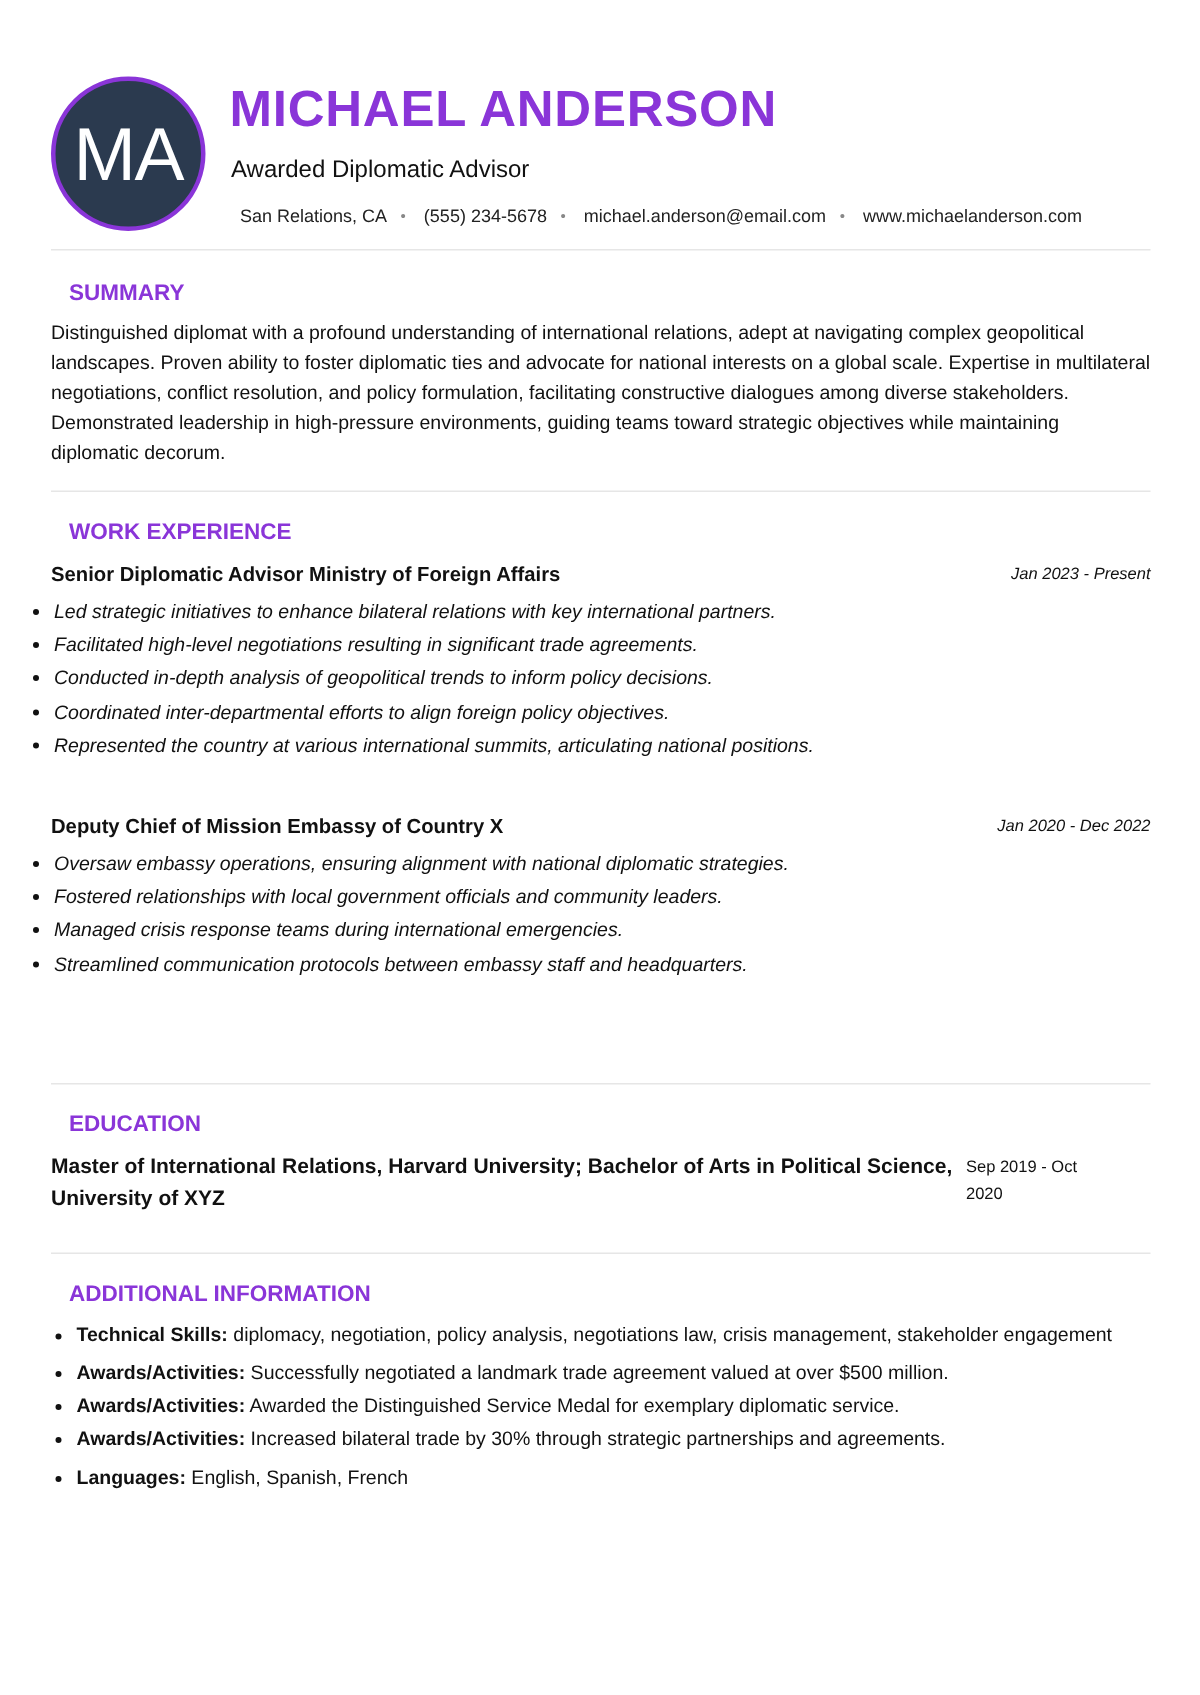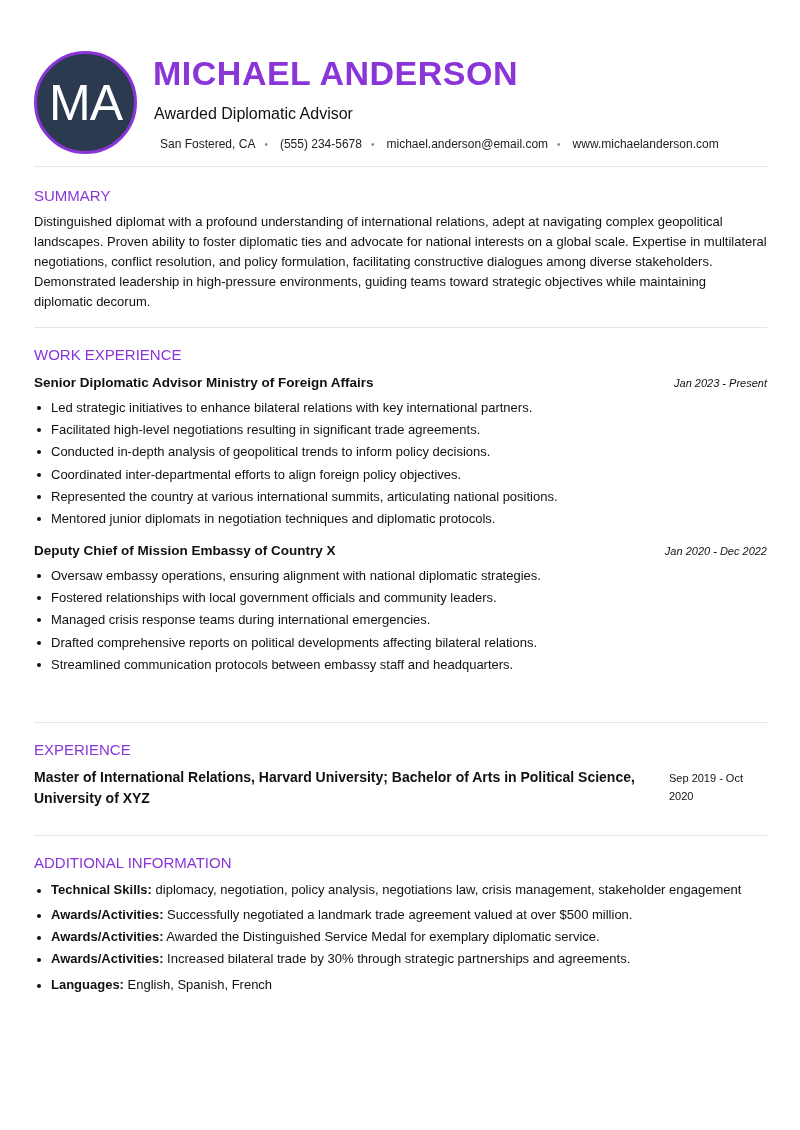--- a/index.html
+++ b/index.html
@@ -24,41 +24,41 @@
   }
   .contacts {
     position: absolute; left: 160px; top: 121px; font-size: 12px; color: #222;
     display: flex; align-items: center; white-space: nowrap;
   }
   .contacts .sep { color: #888; margin: 0 12px 0 9px; font-size: 10px; }
 
   .divider { position: absolute; left: 34px; width: 733px; height: 1px; background: #e6e6e6; }
 
   .section-title {
-    position: absolute; left: 34px; font-size: 15px; font-weight: normal; color: #8a35d8;
+    position: absolute; left: 46px; font-size: 15px; font-weight: bold; color: #8a35d8;
     white-space: nowrap;
   }
   .summary {
     position: absolute; left: 34px; top: 196px; width: 733px; font-size: 13px; line-height: 20px; color: #111;
   }
 
   .job-header {
     position: absolute; left: 34px; width: 733px; display: flex; justify-content: space-between; align-items: center;
   }
   .job-header .role { font-size: 13.5px; font-weight: bold; color: #111; white-space: nowrap; }
   .job-header .date { font-size: 11px; font-style: italic; color: #111; white-space: nowrap; }
 
-  .bullets { position: absolute; left: 34px; width: 733px; list-style: none; }
+  .bullets { position: absolute; left: 19px; width: 733px; list-style: none; font-style: italic; }
   .bullets li { position: relative; padding-left: 17px; font-size: 13px; line-height: 22.2px; color: #111; white-space: nowrap; }
   .bullets li::before {
     content: ""; position: absolute; left: 3px; top: 9px; width: 4px; height: 4px; border-radius: 50%; background: #111;
   }
 
   .edu {
-    position: absolute; left: 34px; top: 751px; width: 733px; display: flex; justify-content: space-between;
+    position: absolute; left: 34px; top: 751px; width: 733px; display: flex; justify-content: flex-start;
   }
   .edu .degree { width: 610px; font-size: 14px; font-weight: bold; line-height: 21px; color: #111; }
   .edu .date { width: 98px; font-size: 11px; line-height: 18px; color: #111; padding-top: 2px; }
 
   .add { position: absolute; left: 34px; width: 733px; list-style: none; }
   .add li { position: relative; padding-left: 17px; font-size: 13px; color: #111; white-space: nowrap; position: absolute; }
   .add li::before {
     content: ""; position: absolute; left: 3px; top: 7px; width: 4px; height: 4px; border-radius: 50%; background: #111;
   }
   .add li b { font-weight: bold; }
@@ -69,21 +69,21 @@
 <div class="page">
 
   <div class="avatar">
     <span>MA</span>
   </div>
 
   <div class="name">MICHAEL ANDERSON</div>
   <div class="title">Awarded Diplomatic Advisor</div>
 
   <div class="contacts">
-    <span>San Fostered, CA</span>
+    <span>San Relations, CA</span>
     <span class="sep">•</span>
     <span>(555) 234-5678</span>
     <span class="sep">•</span>
     <span>michael.anderson@email.com</span>
     <span class="sep">•</span>
     <span>www.michaelanderson.com</span>
   </div>
 
   <div class="divider" style="top:150px"></div>
 
@@ -97,38 +97,36 @@
   <div class="job-header" style="top:359px">
     <span class="role">Senior Diplomatic Advisor  Ministry of Foreign Affairs</span>
     <span class="date">Jan 2023 - Present</span>
   </div>
   <ul class="bullets" style="top:381px">
     <li>Led strategic initiatives to enhance bilateral relations with key international partners.</li>
     <li>Facilitated high-level negotiations resulting in significant trade agreements.</li>
     <li>Conducted in-depth analysis of geopolitical trends to inform policy decisions.</li>
     <li>Coordinated inter-departmental efforts to align foreign policy objectives.</li>
     <li>Represented the country at various international summits, articulating national positions.</li>
-    <li>Mentored junior diplomats in negotiation techniques and diplomatic protocols.</li>
   </ul>
 
   <div class="job-header" style="top:527px">
     <span class="role">Deputy Chief of Mission  Embassy of Country X</span>
     <span class="date">Jan 2020 - Dec 2022</span>
   </div>
   <ul class="bullets" style="top:549px">
     <li>Oversaw embassy operations, ensuring alignment with national diplomatic strategies.</li>
     <li>Fostered relationships with local government officials and community leaders.</li>
     <li>Managed crisis response teams during international emergencies.</li>
-    <li>Drafted comprehensive reports on political developments affecting bilateral relations.</li>
     <li>Streamlined communication protocols between embassy staff and headquarters.</li>
   </ul>
 
   <div class="divider" style="top:706px"></div>
 
-  <div class="section-title" style="top:725px">EXPERIENCE</div>
+  <div class="section-title" style="top:725px">EDUCATION</div>
   <div class="edu">
     <span class="degree">Master of International Relations, Harvard University; Bachelor of Arts in Political Science, University of XYZ</span>
     <span class="date">Sep 2019 - Oct 2020</span>
   </div>
 
   <div class="divider" style="top:819px"></div>
 
   <div class="section-title" style="top:838px">ADDITIONAL INFORMATION</div>
   <ul class="add" style="top:0">
     <li style="top:866px"><b>Technical Skills:</b><span> diplomacy, negotiation, policy analysis, negotiations law, crisis management, stakeholder engagement</span></li>

